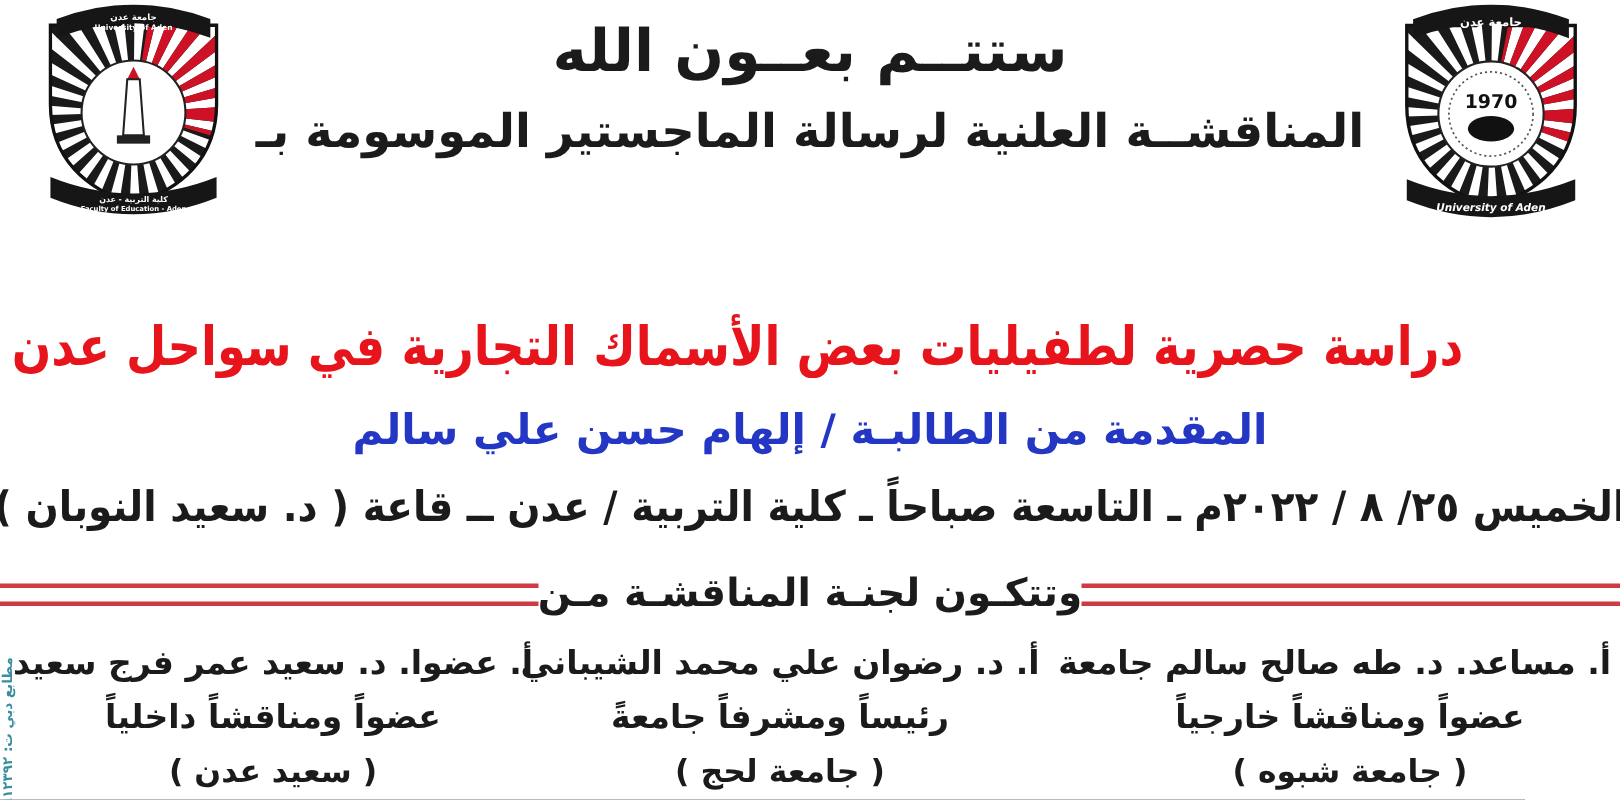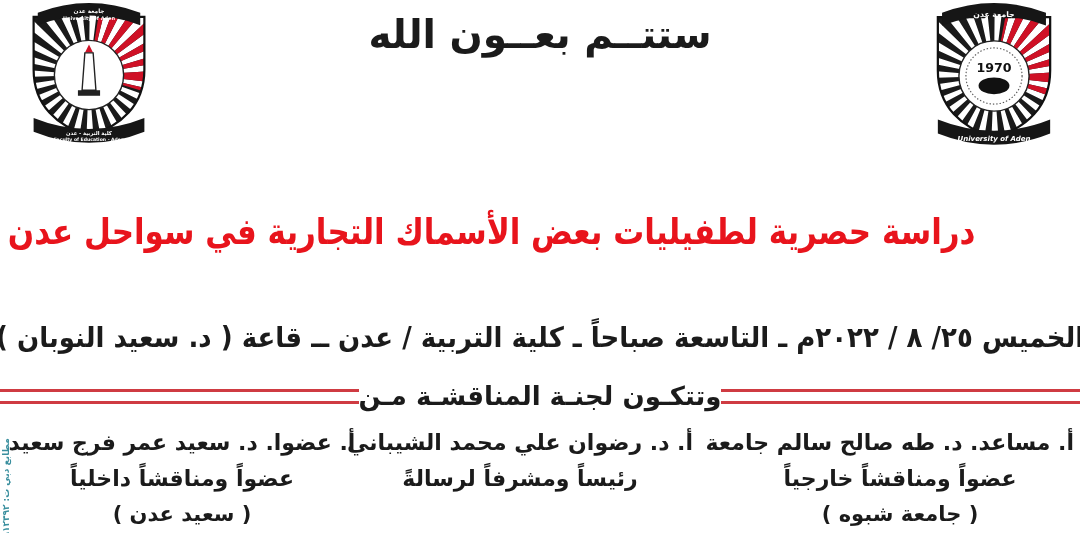--- a/index.html
+++ b/index.html
@@ -123,44 +123,47 @@
 
       <path d="M13,16 Q50,2 87,16 L87,7 Q50,-7 13,7 Z" fill="#161616"></path>
       <text x="50" y="10" text-anchor="middle" font-size="5.5" class="banner-text">جامعة عدن</text>
 
       <path d="M10,83 Q50,99 90,83 L90,93 Q50,109 10,93 Z" fill="#161616"></path>
       <text x="50" y="98" text-anchor="middle" font-size="5" font-style="italic" class="ribbon-text">University of Aden</text>
     </svg>
   </div>
 
   <div class="top-line top-line1" dir="rtl">ستتــم بعــون الله</div>
+  <div class="top-line top-line2" dir="rtl">المناقشــة العلنية لرسالة الماجستير الموسومة بـ</div>
 
   <div class="ar-title" dir="rtl">
     <span class="squeeze">دراسة حصرية لطفيليات بعض الأسماك التجارية في سواحل عدن ـ اليمن</span>
   </div>
 
+  <div class="presenter" dir="rtl">المقدمة من الطالبـة / إلهام حسن علي سالم</div>
 
   <div class="event" dir="rtl">
     <span class="squeeze">الخميس ٢٥/ ٨ / ٢٠٢٢م ـ التاسعة صباحاً ـ كلية التربية / عدن ــ قاعة ( د. سعيد النوبان )</span>
   </div>
 
   <div class="committee-header">
     <div class="redline"></div>
     <div class="committee-title" dir="rtl">وتتكـون لجنـة المناقشـة مـن</div>
     <div class="redline"></div>
   </div>
 
   <div class="member member-right" dir="rtl">
     <div class="m-name">أ. مساعد. د. طه صالح سالم جامعة</div>
     <div class="m-role">عضواً ومناقشاً خارجياً</div>
     <div class="m-univ">( جامعة شبوه )</div>
   </div>
   <div class="member member-middle" dir="rtl">
     <div class="m-name">أ. د. رضوان علي محمد الشيباني</div>
-    <div class="m-role">رئيساً ومشرفاً لرسالةً</div>
+    <div class="m-role">رئيساً ومشرفاً جامعةً</div>
+    <div class="m-univ">( جامعة لحج )</div>
   </div>
   <div class="member member-left" dir="rtl">
     <div class="m-name">أ. عضوا. د. سعيد عمر فرج سعيد</div>
     <div class="m-role">عضواً ومناقشاً داخلياً</div>
     <div class="m-univ">( سعيد عدن )</div>
   </div>
 
   <div class="printer" dir="rtl">مطابع دبي ت: ٧٧٧٦١٢٣٩٢</div>
 
 </div>

